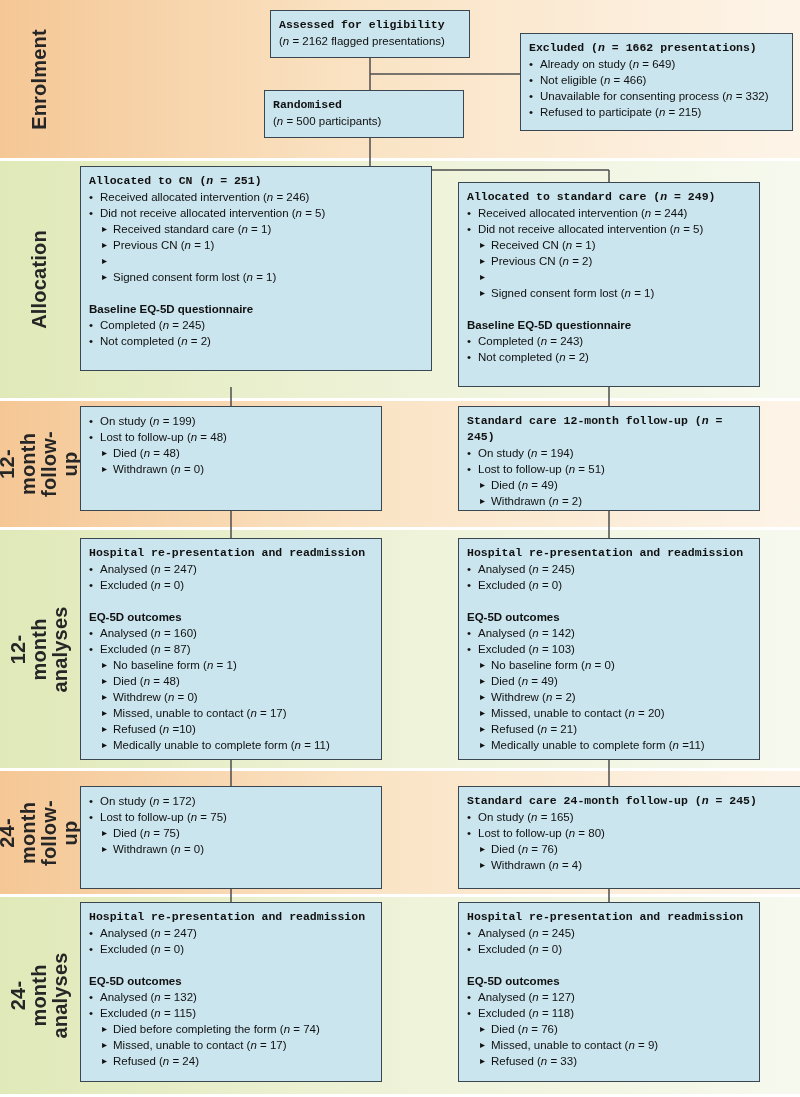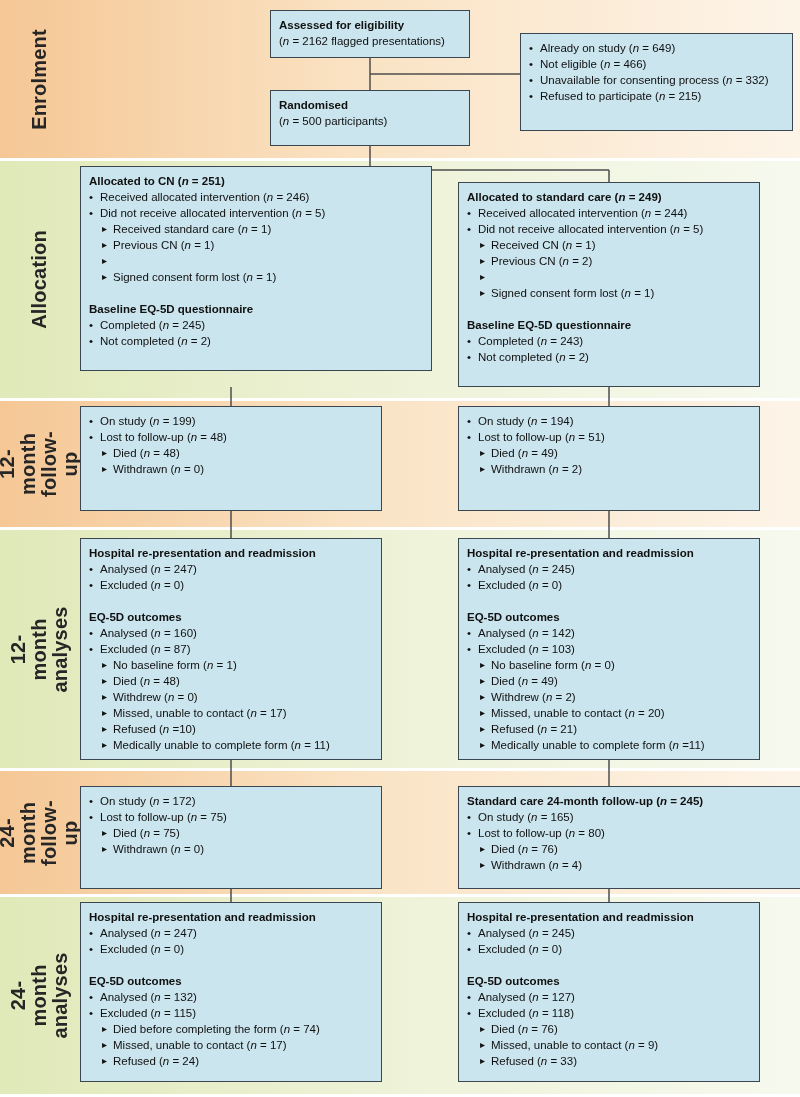--- a/index.html
+++ b/index.html
@@ -18,21 +18,21 @@
     color:var(--label-text,#262626); letter-spacing:0.2px; }
 
   
   #connectors { position:absolute; left:0; top:0; pointer-events:none; }
   #connectors path { fill:none; stroke:var(--connector,#4d4d4d); stroke-width:1.5; }
 
   
   .box { position:absolute; box-sizing:border-box;
     background:var(--box-fill,#cbe5ee); border:1.5px solid var(--box-border,#3a4750);
     padding:6px 8px; font-size:11.5px; line-height:16px; color:#101010; }
-  .bx-title { font-weight:bold; }
+  .bx-title { font-weight:bold;font-family:Liberation Mono, monospace; }
   .bx-line { display:flex; align-items:flex-start; }
   .bx-line .mk { flex:0 0 11px; }
   .bx-line.lvl2 { padding-left:13px; }
   .bx-line.lvl2 .mk { font-size:10px; line-height:16px; }
   .bx-line.gap { margin-top:16px; }
   .bx-line.bold { font-weight:bold; }
   .tx i { font-style:italic; }
 </style>
 </head>
 <body>
@@ -80,38 +80,39 @@
              M231 760V786 M609 760V786 M231 889V902 M609 889V902"></path>
   </svg>
 
   <div class="box" style="left:270px;top:10px;width:200px;height:48px">
       <div class="bx-title tx">Assessed for eligibility</div>
       <div class="bx-line lvl0">
         <span class="tx">(<i>n</i> = 2162 flagged presentations)</span>
       </div>
     </div>
   <div class="box" style="left:520px;top:33px;width:273px;height:98px">
+      <div class="bx-title tx">Excluded (<i>n</i> = 1662 presentations)</div>
       <div class="bx-line lvl1">
         <span class="mk">•</span>
         <span class="tx">Already on study (<i>n</i> = 649)</span>
       </div>
       <div class="bx-line lvl1">
         <span class="mk">•</span>
         <span class="tx">Not eligible (<i>n</i> = 466)</span>
       </div>
       <div class="bx-line lvl1">
         <span class="mk">•</span>
         <span class="tx">Unavailable for consenting process (<i>n</i> = 332)</span>
       </div>
       <div class="bx-line lvl1">
         <span class="mk">•</span>
         <span class="tx">Refused to participate (<i>n</i> = 215)</span>
       </div>
     </div>
-  <div class="box" style="left:270px;top:90px;width:200px;height:56px">
+  <div class="box" style="left:264px;top:90px;width:200px;height:48px">
       <div class="bx-title tx">Randomised</div>
       <div class="bx-line lvl0">
         <span class="tx">(<i>n</i> = 500 participants)</span>
       </div>
     </div>
 
   <div class="box" style="left:80px;top:166px;width:352px;height:205px">
       <div class="bx-title tx">Allocated to CN (<i>n</i> = 251)</div>
       <div class="bx-line lvl1">
         <span class="mk">•</span>
@@ -198,20 +199,21 @@
       <div class="bx-line lvl2">
         <span class="mk">▸</span>
         <span class="tx">Died (<i>n</i> = 48)</span>
       </div>
       <div class="bx-line lvl2">
         <span class="mk">▸</span>
         <span class="tx">Withdrawn (<i>n</i> = 0)</span>
       </div>
     </div>
   <div class="box" style="left:458px;top:406px;width:302px;height:105px">
+      <div class="bx-title tx">Standard care 12-month follow-up (<i>n</i> = 245)</div>
       <div class="bx-line lvl1">
         <span class="mk">•</span>
         <span class="tx">On study (<i>n</i> = 194)</span>
       </div>
       <div class="bx-line lvl1">
         <span class="mk">•</span>
         <span class="tx">Lost to follow-up (<i>n</i> = 51)</span>
       </div>
       <div class="bx-line lvl2">
         <span class="mk">▸</span>

